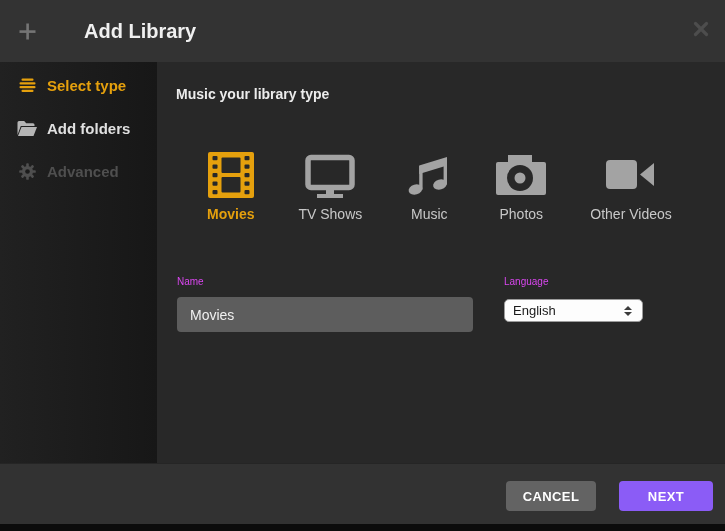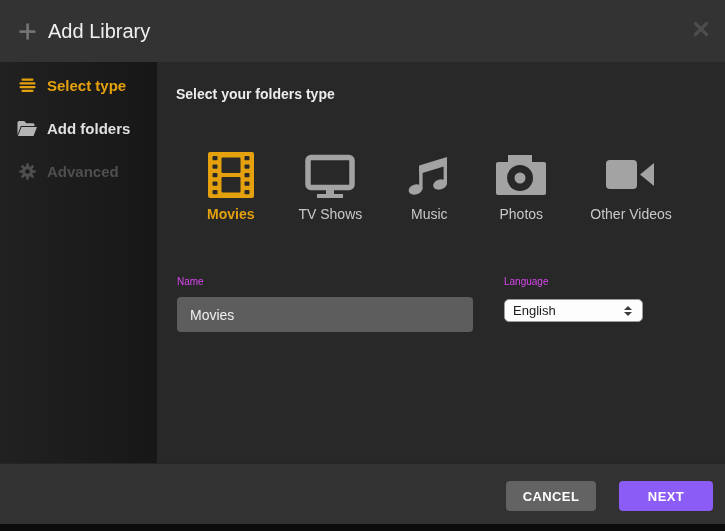--- a/index.html
+++ b/index.html
@@ -5,21 +5,21 @@
   * { margin:0; padding:0; box-sizing:border-box; }
   html,body { width:725px; height:531px; background:#000; }
   body { font-family:"Liberation Sans", sans-serif; }
 
   .stage { position:relative; width:725px; height:531px; background:#282828; overflow:hidden; }
 
   
   .header { position:absolute; top:0; left:0; width:725px; height:62px; background:#333333;
             display:flex; align-items:center; padding:0 18px; }
   .plus-wrap { display:flex; align-items:center; margin-right:11px; }
-  .dlg-title { font-size:20px; font-weight:400; color:#f0f0f0; }
+  .dlg-title { font-size:20px; font-weight:700; color:#f0f0f0;margin-left:36px; }
   .close-btn { position:absolute; right:16px; top:21px; width:16px; height:16px; cursor:pointer; display:flex; }
 
   
   .sidebar { position:absolute; top:62px; left:0; width:157px; height:401px;
              background:linear-gradient(to right, #212121, #171717); padding-top:2px; }
   .side-item { display:flex; align-items:center; height:43px; padding-left:17px; gap:10px;
                font-size:15px; font-weight:600; color:#e0e0e0; cursor:pointer; }
   .side-item.active { color:#e5a00d; }
   .side-item.disabled { color:#4f4f4f; cursor:default; }
   .side-icon { display:flex; width:20px; justify-content:center; }
@@ -119,21 +119,21 @@
             <rect x="7.2" y="0.2" width="2.6" height="4" rx="0.9" transform="rotate(315 8.5 8.5)"></rect>
           </g>
           <circle cx="8.5" cy="8.5" r="2.3" fill="#1b1b1b"></circle>
         </svg>
       </span>
       <span>Advanced</span>
     </div>
   </div>
 
   <div class="main">
-    <div class="heading">Select your folders type</div>
+    <div class="heading">Music your library type</div>
 
     <div class="type-row">
 
       <div class="type-item selected">
         <span class="type-icon">
           <svg width="46" height="46" viewBox="0 0 46 46">
             <rect x="0" y="0" width="46" height="46" rx="2" fill="#e5a00d"></rect>
             <g fill="#282828">
               <rect x="4.5" y="4" width="5" height="4.2" rx="1"></rect>
               <rect x="4.5" y="12.5" width="5" height="4.2" rx="1"></rect>

